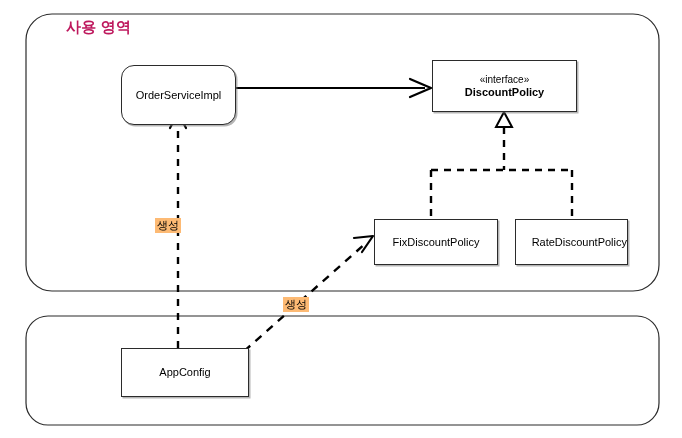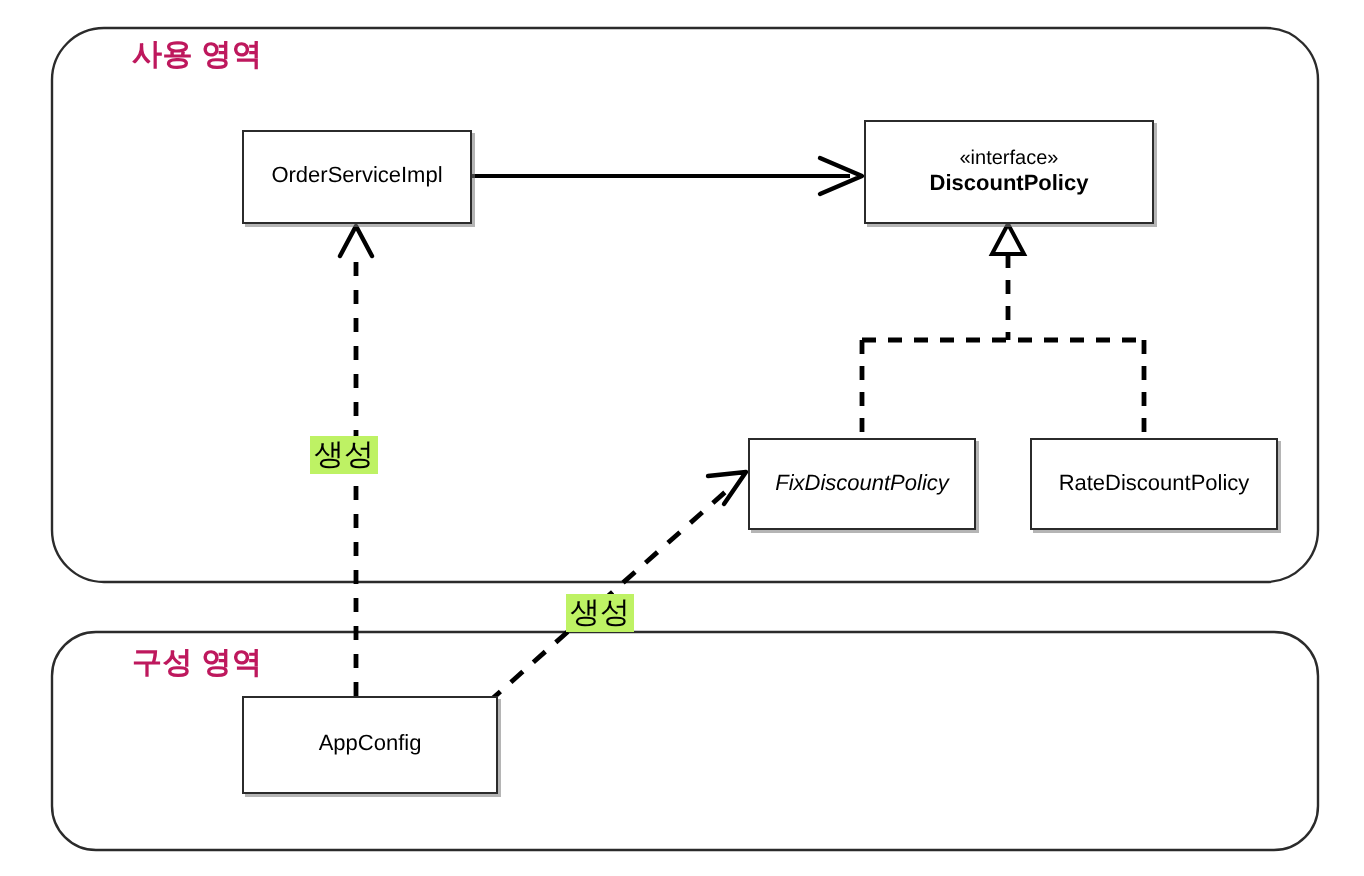--- a/index.html
+++ b/index.html
@@ -54,31 +54,31 @@
   .node-stereotype {
     font-size: 10px;
     line-height: 12px;
     white-space: nowrap;
   }
   .node-label.bold {
     font-weight: bold;
     font-size: 11px;
   }
 
-  #node-order-service-impl { left: 121px; top: 65px; width: 115px; height: 47px; }
+  #node-order-service-impl { left: 121px; top: 65px; width: 115px; height: 60px; border-radius: 13px; }
   #node-discount-policy    { left: 432px; top: 60px; width: 145px; height: 52px; }
-  #node-fix-discount-policy  { left: 374px; top: 219px; width: 114px; height: 46px; font-style: italic; }
-  #node-rate-discount-policy { left: 515px; top: 219px; width: 124px; height: 46px; }
+  #node-fix-discount-policy  { left: 374px; top: 219px; width: 124px; height: 46px; }
+  #node-rate-discount-policy { left: 515px; top: 219px; width: 113px; height: 46px; align-items: flex-end; }
   #node-app-config         { left: 121px; top: 348px; width: 128px; height: 49px; }
 
   .edge-label {
     position: absolute;
-    font-size: 15px;
+    font-size: 11px;
     color: #000000;
-    background: #bef264;
+    background: #fdba74;
     padding: 0 2px;
     white-space: nowrap;
   }
   #edge-label-create-appconfig-order { left: 155px; top: 218px; }
   #edge-label-create-appconfig-fix   { left: 283px; top: 297px; }
 </style>
 </head>
 <body>
 
 <div id="canvas">
@@ -104,21 +104,20 @@
 
     <line x1="178" y1="348" x2="178" y2="124" stroke="#000000" stroke-width="2.4" stroke-dasharray="7 7"></line>
     <path d="M 170 128 L 178 113 L 186 128" fill="none" stroke="#000000" stroke-width="2.2" stroke-linecap="round" stroke-linejoin="round"></path>
 
     <line x1="233" y1="361" x2="366" y2="243" stroke="#000000" stroke-width="2.4" stroke-dasharray="8 7"></line>
     <path d="M 354 238 L 373 236 L 362 252" fill="none" stroke="#000000" stroke-width="2.2" stroke-linecap="round" stroke-linejoin="round"></path>
   </svg>
 
   <div class="zone-title" id="zone-title-usage">사용 영역</div>
 
-  <div class="zone-title" id="zone-title-config">구성 영역</div>
 
   <div class="node-box" id="node-order-service-impl">
     <div class="node-label">OrderServiceImpl</div>
   </div>
 
   <div class="node-box" id="node-discount-policy">
     <div class="node-stereotype">«interface»</div>
     <div class="node-label bold">DiscountPolicy</div>
   </div>
 

